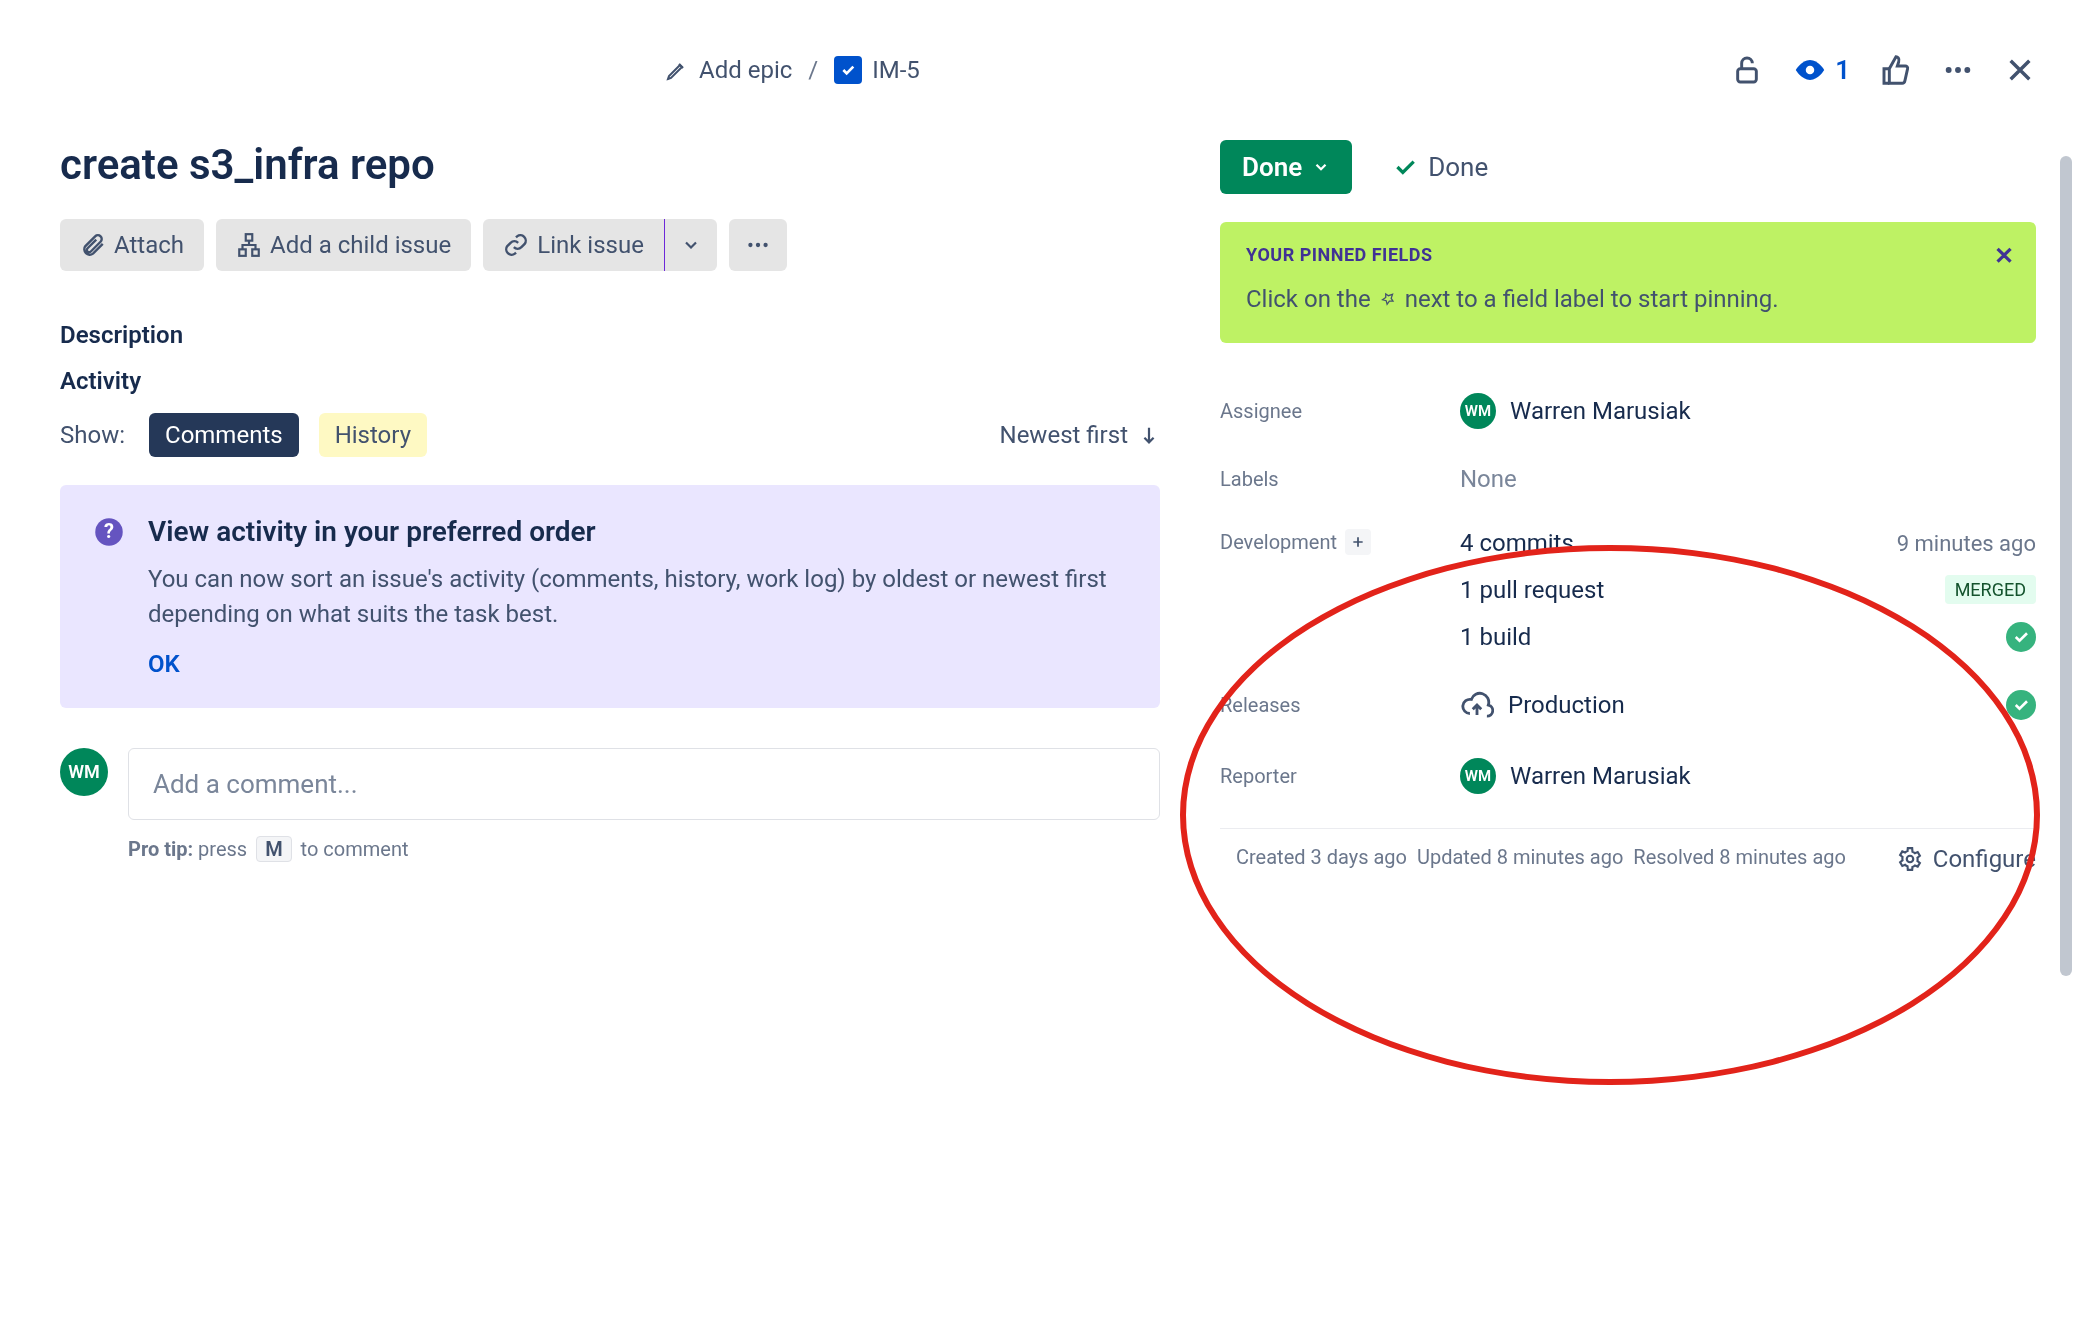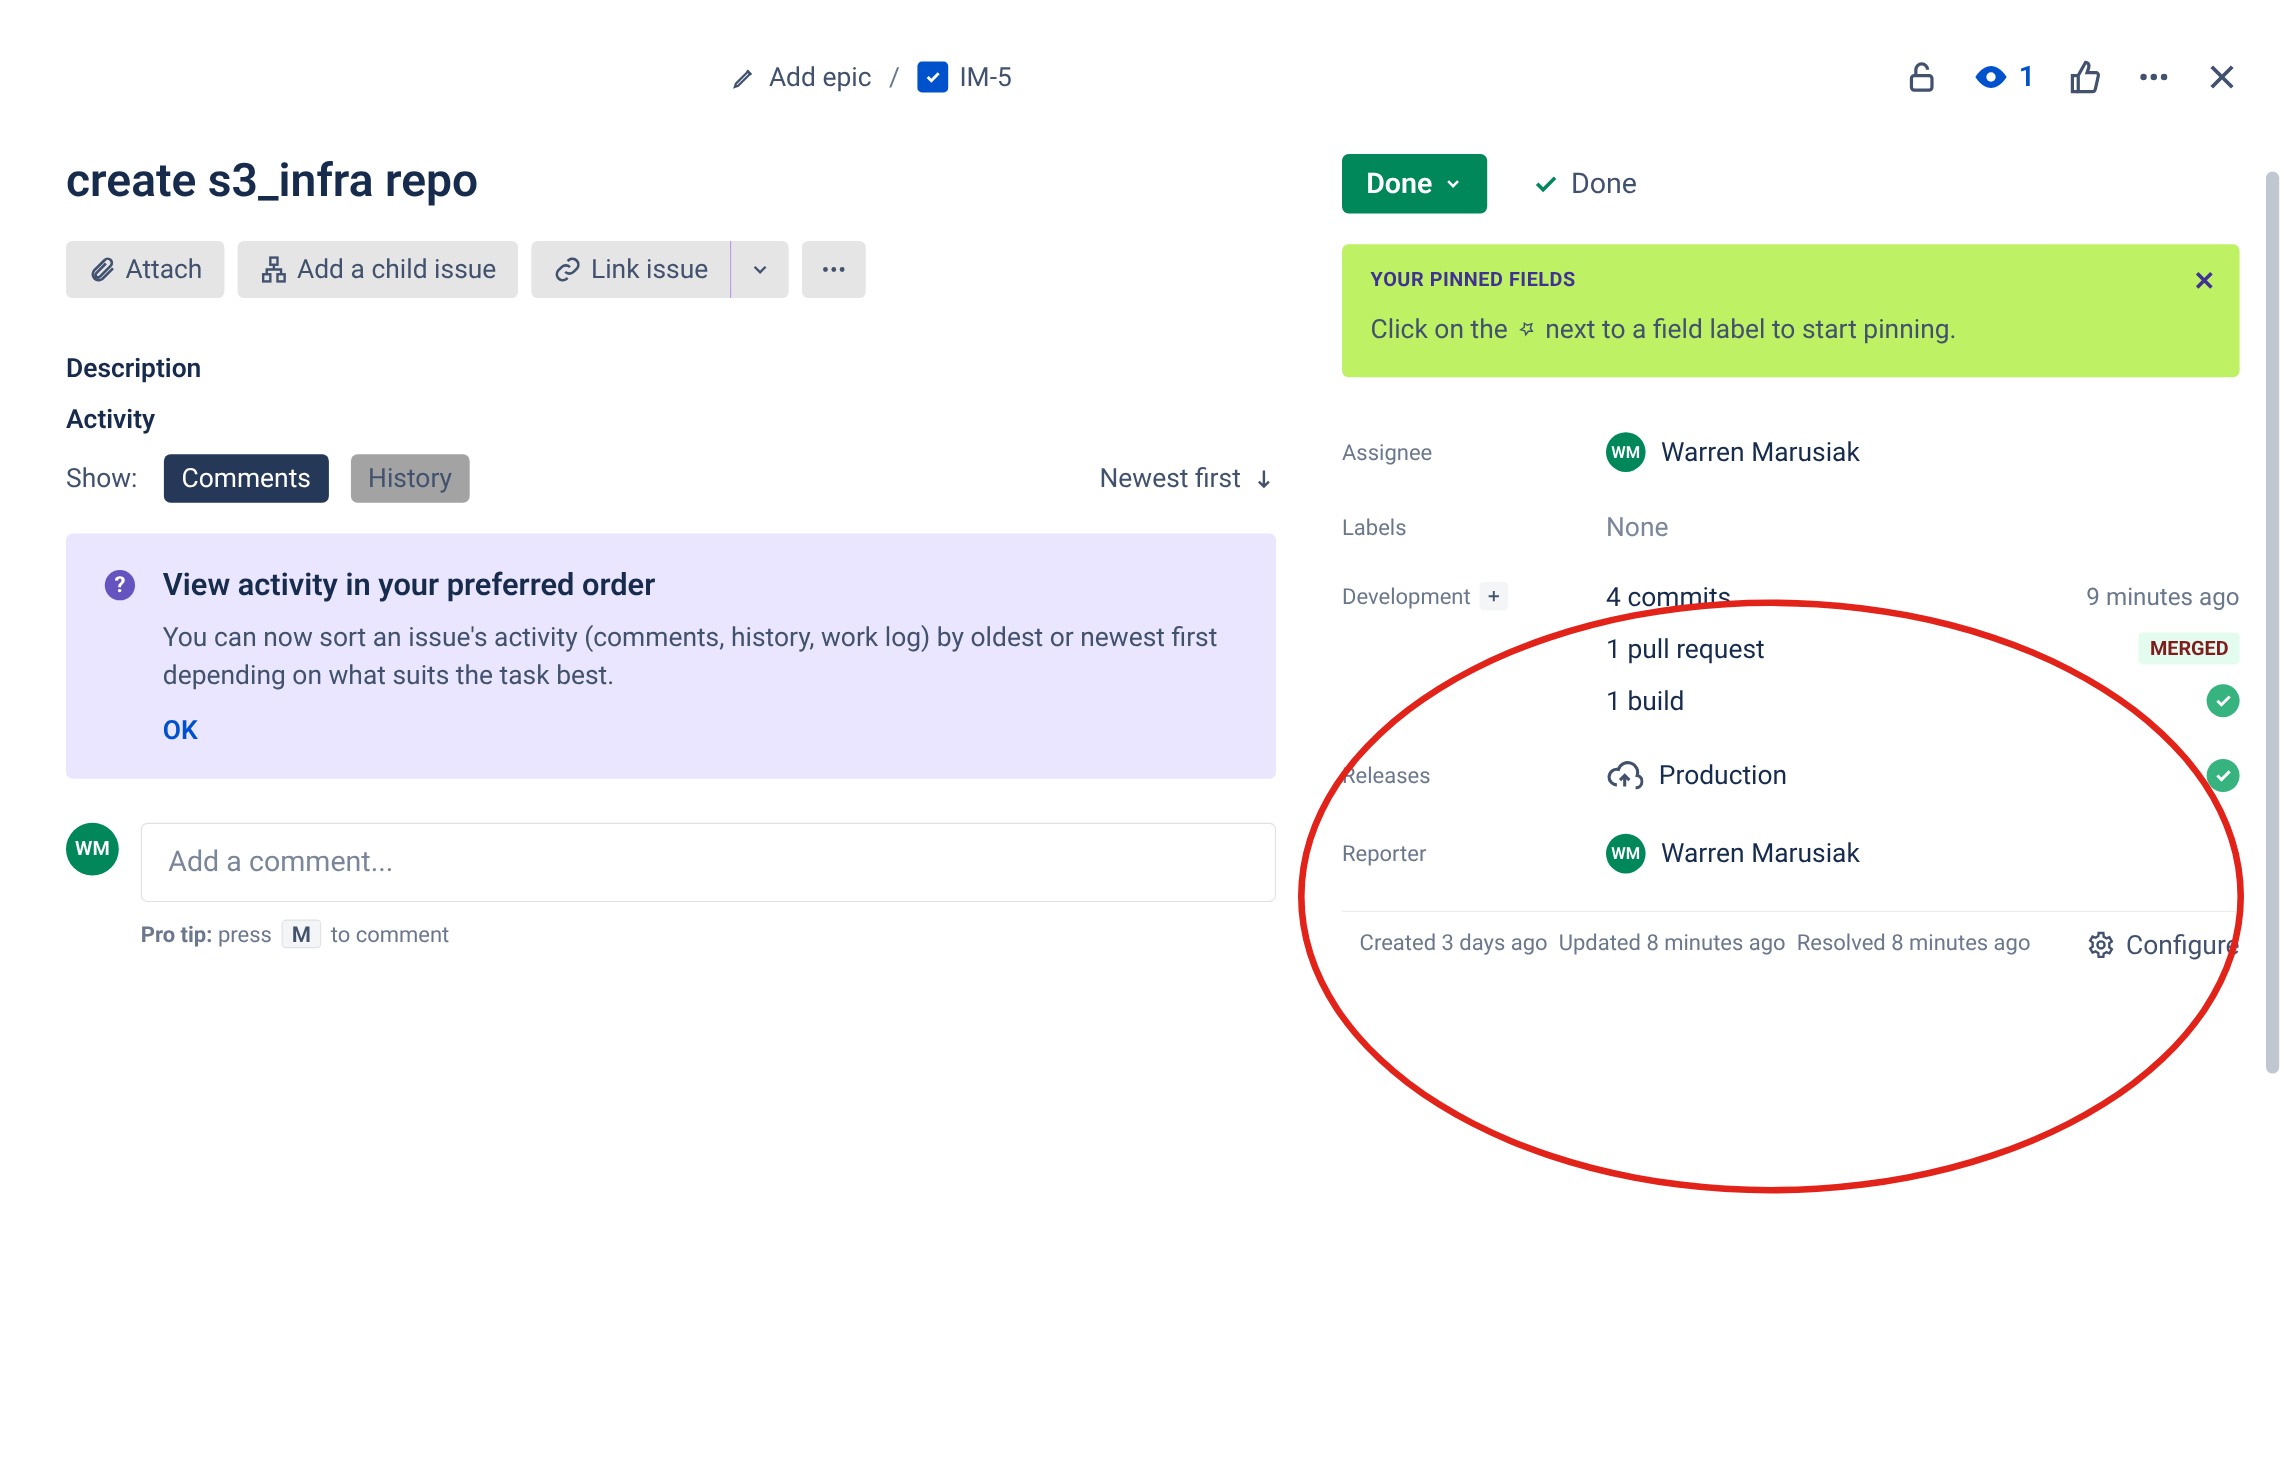--- a/index.html
+++ b/index.html
@@ -21,21 +21,21 @@
   .issue-title { font-size:42px; font-weight:600; color:#172B4D; margin-bottom:30px; }
   .action-row { display:flex; gap:12px; margin-bottom:50px; }
   .pill-btn { display:flex; align-items:center; gap:8px; background:#e5e5e5; border-radius:6px; padding:12px 20px; font-size:24px; color:#42526E; cursor:pointer; }
   .pill-btn.icon-only { padding:12px 16px; }
   .section-title { font-size:24px; font-weight:600; color:#172B4D; margin-bottom:18px; }
   .desc-placeholder { font-size:26px; color:#7A869A; margin-bottom:80px; cursor:text; }
   .activity-row { display:flex; align-items:center; gap:20px; font-size:24px; margin-bottom:28px; }
   .show-label { color:#42526E; margin-right:4px; }
   .tab { border-radius:6px; padding:8px 16px; color:#42526E; cursor:pointer; }
   .tab.active { background:#253858; color:#fff; }
-  .tab.inactive { background:#a3a3a3; }
+  .tab.inactive { background:#fef9c3; }
   .sort-control { margin-left:auto; display:flex; align-items:center; gap:10px; cursor:pointer; color:#42526E; }
   .info-banner { background:#EAE6FF; border-radius:6px; padding:30px 34px; margin-bottom:40px; }
   .banner-row1 { display:flex; align-items:center; gap:24px; }
   .banner-title { font-size:28px; font-weight:600; color:#172B4D; }
   .banner-body { font-size:24px; color:#42526E; margin-top:14px; margin-left:54px; line-height:1.45; }
   .banner-ok { margin-top:18px; margin-left:54px; font-size:24px; font-weight:600; color:#0052CC; cursor:pointer; }
   .comment-row { display:flex; gap:20px; align-items:flex-start; }
   .avatar { width:48px; height:48px; border-radius:50%; background:#00875A; color:#fff; display:flex; align-items:center; justify-content:center; font-size:18px; font-weight:600; }
   .avatar.sm { width:36px; height:36px; font-size:15px; }
   .comment-input { flex:1; border:1px solid #DFE1E6; border-radius:6px; padding:20px 24px; font-size:26px; color:#7A869A; cursor:text; }
@@ -47,21 +47,21 @@
   .status-text { display:flex; align-items:center; gap:10px; color:#42526E; font-size:26px; }
   .pinned-box { background:#bef264; border-radius:6px; padding:22px 26px 30px; margin-bottom:32px; position:relative; }
   .pinned-title { font-size:18px; font-weight:700; color:#403294; letter-spacing:0.5px; margin-bottom:20px; }
   .pinned-body { font-size:24px; color:#42526E; display:flex; align-items:center; gap:6px; flex-wrap:wrap; }
   .pinned-close { position:absolute; top:20px; right:22px; cursor:pointer; color:#403294; font-weight:700; font-size:24px; }
   .field-row { display:flex; align-items:center; padding:18px 0; font-size:24px; }
   .field-label { width:240px; color:#6B778C; font-weight:400; font-size:20px; display:flex; align-items:center; gap:8px; }
   .field-value { flex:1; display:flex; align-items:center; gap:14px; color:#172B4D; }
   .field-value .r { margin-left:auto; color:#6B778C; font-size:22px; }
   .field-value.none { color:#7A869A; }
-  .merged-badge { background:#E3FCEF; color:#7f1d1d; font-size:18px; font-weight:700; padding:4px 10px; border-radius:4px; margin-left:auto; }
+  .merged-badge { background:#E3FCEF; color:#14532d; font-size:18px; font-weight:400; padding:4px 10px; border-radius:4px; margin-left:auto; }
   .check-circle { width:30px; height:30px; border-radius:50%; background:#36B37E; display:flex; align-items:center; justify-content:center; margin-left:auto; }
   .plus-box { width:26px; height:26px; background:#F4F5F7; border-radius:4px; display:flex; align-items:center; justify-content:center; cursor:pointer; }
   hr.sep { border:none; border-top:1px solid #EBECF0; margin:16px 0; }
   .meta-footer { display:flex; font-size:20px; color:#6B778C; }
   .meta-dates { display:flex; gap:10px; margin-left:16px;}
   .configure { margin-left:auto; display:flex; align-items:center; gap:10px; cursor:pointer; color:#42526E; font-size:24px; }
   .red-ellipse { position:absolute; border:6px solid #E2231A; border-radius:50%; pointer-events:none; }
   
   svg { display:block; }
   .scrollbar-fake { position:absolute; right:4px; top:156px; width:12px; height:820px; background:#C1C7D0; border-radius:6px; }

